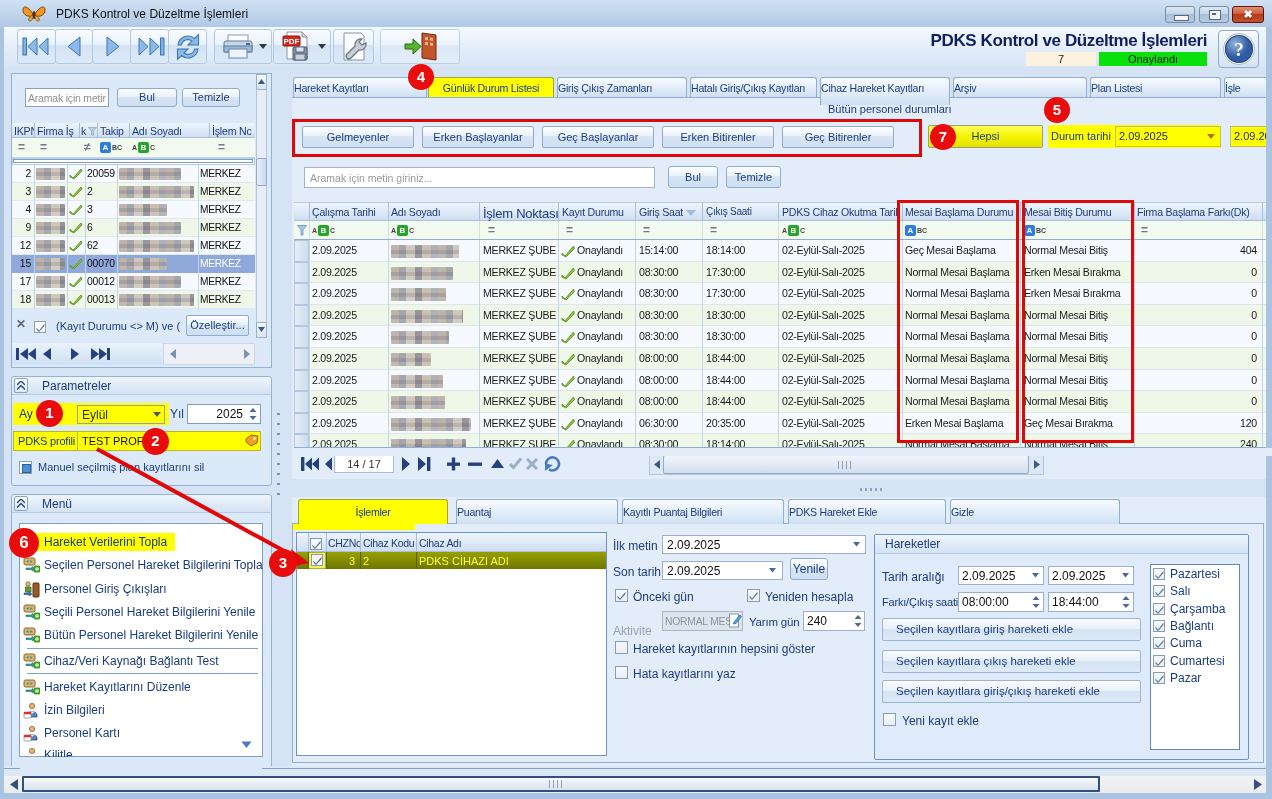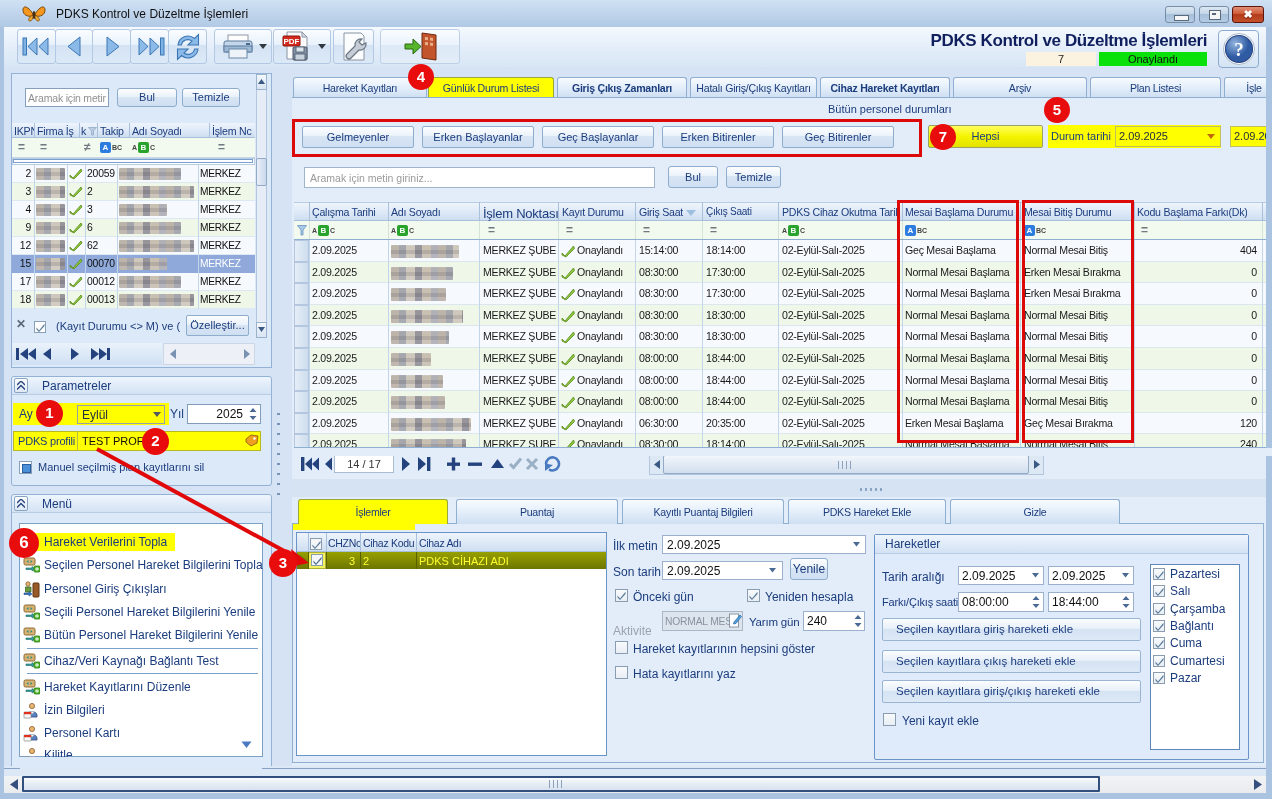--- a/index.html
+++ b/index.html
@@ -1,20 +1,20 @@
 <!DOCTYPE html>
 <html><head><meta charset="utf-8">
 <style>
 html,body{margin:0;padding:0}
 body{width:1272px;height:799px;overflow:hidden;font-family:"Liberation Sans",sans-serif;position:relative;background:#d5e3f4}
 .a{position:absolute}
 .navy{color:#1b3c7d}
 .btn{background:linear-gradient(#fdfeff,#e9f1fa 45%,#d8e5f4 46%,#cfdff2);border:1px solid #8eaccc;border-radius:3px;color:#1b3c7d;text-align:center;box-sizing:border-box}
 .tbtn{background:linear-gradient(#fafdff,#e8f1fb 45%,#d4e3f4 46%,#dce9f7);border:1px solid #b3c8e2;border-radius:3px;box-sizing:border-box}
-.tab{background:linear-gradient(#f8fbff,#e3eefa 50%,#cfdff2);border:1px solid #8fafd2;border-bottom:none;border-radius:3px 3px 0 0;color:#1b3c7d;text-align:center;box-sizing:border-box;font-size:10.6px;letter-spacing:-0.25px}
+.tab{background:linear-gradient(#f8fbff,#e3eefa 50%,#cfdff2);border:1px solid #8fafd2;border-bottom:none;border-radius:3px 3px 0 0;color:#1b3c7d;text-align:left;box-sizing:border-box;font-size:10.6px;letter-spacing:-0.25px}
 .tabsel{background:#ffff00;border:1px solid #98a83a;border-bottom:none;border-radius:3px 3px 0 0;color:#1b3c7d;text-align:center;box-sizing:border-box;font-size:10.6px;letter-spacing:-0.25px;font-weight:normal}
 .ghead{background:linear-gradient(#eef4fc,#dfeaf7 50%,#cedef1);color:#1b3c7d;box-sizing:border-box}
 .rowA{background:#f6fafe}
 .rowB{background:#eff7e9}
 .blur{background:repeating-linear-gradient(90deg,#c0b8b0 0 8px,#a8aab2 8px 15px,#d2ccc2 15px 24px,#9a98a0 24px 31px,#ccc4b8 31px 40px,#b4b4bc 40px 47px),repeating-linear-gradient(0deg,rgba(255,255,255,.5) 0 4px,rgba(120,115,122,.22) 4px 8px,rgba(245,242,235,.45) 8px 12px);background-blend-mode:multiply;border-radius:1px}
 .rc{background:#e90c0c;border-radius:50%;color:#fff;font-weight:bold;text-align:center;z-index:60}
 .gl{position:absolute;background:#c3d5e9;width:1px}
 .gridtext{font-size:10.6px;color:#1a1a1a;letter-spacing:-0.25px;white-space:nowrap}
 .fsym{color:#707880;font-size:12px;font-weight:bold}
 .abcB{display:inline-block;font-size:7px;font-weight:bold;color:#444}
@@ -395,23 +395,23 @@
 <rect x="1" y="10" width="7" height="2.2" fill="#e03020"></rect>
 </svg>
 <div class="a" style="left:27px;top:648px;width:231px;height:1px;background:#7aa0cc"></div>
 <div class="a" style="left:27px;top:673px;width:231px;height:1px;background:#7aa0cc"></div>
 <svg class="a" style="left:241px;top:741px" width="11" height="8">
     <path d="M0.5 0.5 L10.5 0.5 L5.5 7 Z" fill="#4a7ac0"></path>
   </svg>
 <div class="a" style="left:292px;top:97px;width:980px;height:675px;background:#e3edf9;border-top:1px solid #8fafd2"></div>
 <div class="a tab" style="left:293px;top:77px;width:134px;height:20px;line-height:20px;font-weight:normal;overflow:hidden">Hareket Kayıtları</div>
 <div class="a tabsel" style="left:428px;top:77px;width:126px;height:20px;line-height:20px;overflow:hidden">Günlük Durum Listesi</div>
-<div class="a tab" style="left:557px;top:77px;width:130px;height:20px;line-height:20px;font-weight:bold;overflow:hidden">Giriş Çıkış Zamanları</div>
+<div class="a tab" style="left:557px;top:77px;width:130px;height:20px;line-height:20px;font-weight:normal;overflow:hidden">Giriş Çıkış Zamanları</div>
 <div class="a tab" style="left:690px;top:77px;width:127px;height:20px;line-height:20px;font-weight:normal;overflow:hidden">Hatalı Giriş/Çıkış Kayıtları</div>
-<div class="a tab" style="left:820px;top:77px;width:130px;height:20px;line-height:20px;font-weight:bold;overflow:hidden">Cihaz Hareket Kayıtları</div>
+<div class="a tab" style="left:820px;top:77px;width:130px;height:28px;line-height:20px;font-weight:normal;overflow:hidden">Cihaz Hareket Kayıtları</div>
 <div class="a tab" style="left:953px;top:77px;width:134px;height:20px;line-height:20px;font-weight:normal;overflow:hidden">Arşiv</div>
 <div class="a tab" style="left:1090px;top:77px;width:131px;height:20px;line-height:20px;font-weight:normal;overflow:hidden">Plan Listesi</div>
 <div class="a tab" style="left:1224px;top:77px;width:60px;height:20px;line-height:20px;font-weight:normal;overflow:hidden">İşle</div>
 <div class="a navy" style="left:828px;top:103px;font-size:11px">Bütün personel durumları</div>
 <div class="a" style="left:292px;top:119px;width:630px;height:38px;border:3px solid #dd0808;box-sizing:border-box;z-index:40"></div>
 <div class="a btn" style="left:302px;top:126px;width:112px;height:22px;font-size:11px;line-height:20px;border-radius:2px">Gelmeyenler</div>
 <div class="a btn" style="left:422px;top:126px;width:112px;height:22px;font-size:11px;line-height:20px;border-radius:2px">Erken Başlayanlar</div>
 <div class="a btn" style="left:542px;top:126px;width:112px;height:22px;font-size:11px;line-height:20px;border-radius:2px">Geç Başlayanlar</div>
 <div class="a btn" style="left:662px;top:126px;width:112px;height:22px;font-size:11px;line-height:20px;border-radius:2px">Erken Bitirenler</div>
 <div class="a btn" style="left:782px;top:126px;width:112px;height:22px;font-size:11px;line-height:20px;border-radius:2px">Geç Bitirenler</div>
@@ -431,21 +431,21 @@
 <div class="a ghead" style="left:294px;top:202px;width:978px;height:19px;border-bottom:1px solid #a9c0dc;border-top:1px solid #b9cce2"></div>
 <div class="a navy" style="left:312px;top:206px;font-size:10.6px;letter-spacing:-0.25px;white-space:nowrap;overflow:hidden">Çalışma Tarihi</div>
 <div class="a navy" style="left:391px;top:206px;font-size:10.6px;letter-spacing:-0.25px;white-space:nowrap;overflow:hidden">Adı Soyadı</div>
 <div class="a navy" style="left:483px;top:206px;font-size:13px;letter-spacing:-0.25px;white-space:nowrap;overflow:hidden">İşlem Noktası</div>
 <div class="a navy" style="left:562px;top:206px;font-size:10.6px;letter-spacing:-0.25px;white-space:nowrap;overflow:hidden">Kayıt Durumu</div>
 <div class="a navy" style="left:639px;top:206px;font-size:10.6px;letter-spacing:-0.25px;white-space:nowrap;overflow:hidden">Giriş Saat</div>
 <div class="a navy" style="left:706px;top:206px;font-size:10px;letter-spacing:-0.25px;white-space:nowrap;overflow:hidden">Çıkış Saati</div>
 <div class="a navy" style="left:782px;top:206px;font-size:10.6px;letter-spacing:-0.25px;white-space:nowrap;overflow:hidden">PDKS Cihaz Okutma Taril</div>
 <div class="a navy" style="left:905px;top:206px;font-size:10.6px;letter-spacing:-0.25px;white-space:nowrap;overflow:hidden">Mesai Başlama Durumu</div>
 <div class="a navy" style="left:1024px;top:206px;font-size:10.6px;letter-spacing:-0.25px;white-space:nowrap;overflow:hidden">Mesai Bitiş Durumu</div>
-<div class="a navy" style="left:1137px;top:206px;font-size:10.6px;letter-spacing:-0.25px;white-space:nowrap;overflow:hidden">Kodu Başlama Farkı(Dk)</div>
+<div class="a navy" style="left:1137px;top:206px;font-size:10.6px;letter-spacing:-0.25px;white-space:nowrap;overflow:hidden">Firma Başlama Farkı(Dk)</div>
 <div class="a navy" style="left:1265px;top:206px;font-size:10.6px;letter-spacing:-0.25px;white-space:nowrap;overflow:hidden">İ</div>
 <svg class="a" style="left:686px;top:210px" width="10" height="7">
     <path d="M0 0 L10 0 L5 6 Z" fill="#9ec0e0"></path>
   </svg>
 <div class="gl" style="left:308.7px;top:202px;height:19px;background:#a9c0dc"></div>
 <div class="gl" style="left:387.7px;top:202px;height:19px;background:#a9c0dc"></div>
 <div class="gl" style="left:479.3px;top:202px;height:19px;background:#a9c0dc"></div>
 <div class="gl" style="left:558.3px;top:202px;height:19px;background:#a9c0dc"></div>
 <div class="gl" style="left:635.4px;top:202px;height:19px;background:#a9c0dc"></div>
 <div class="gl" style="left:702.4px;top:202px;height:19px;background:#a9c0dc"></div>

